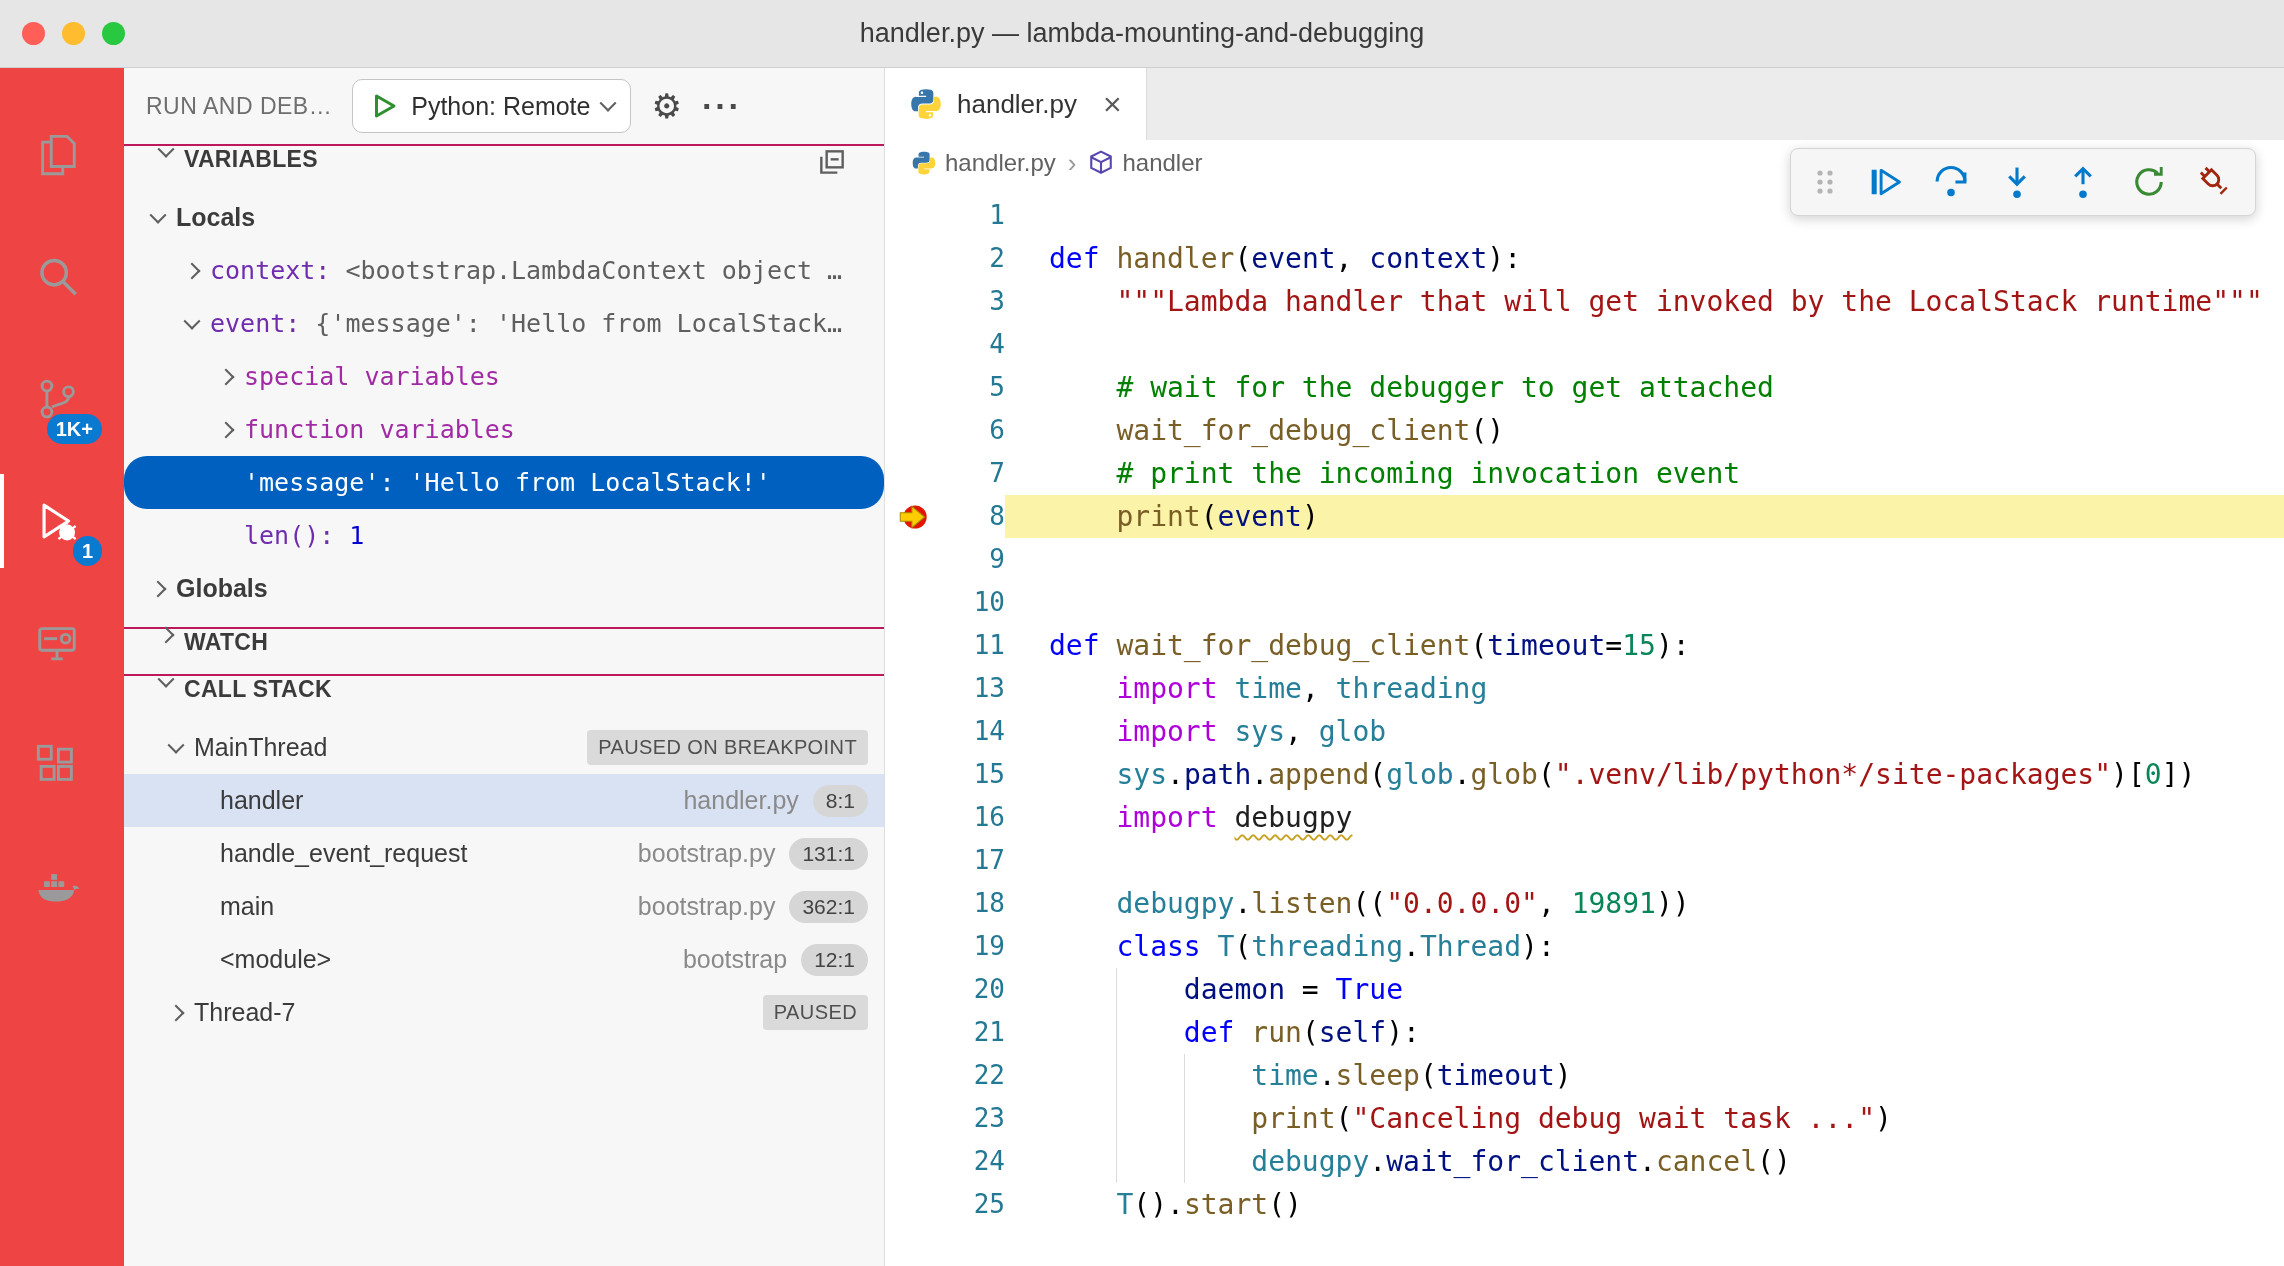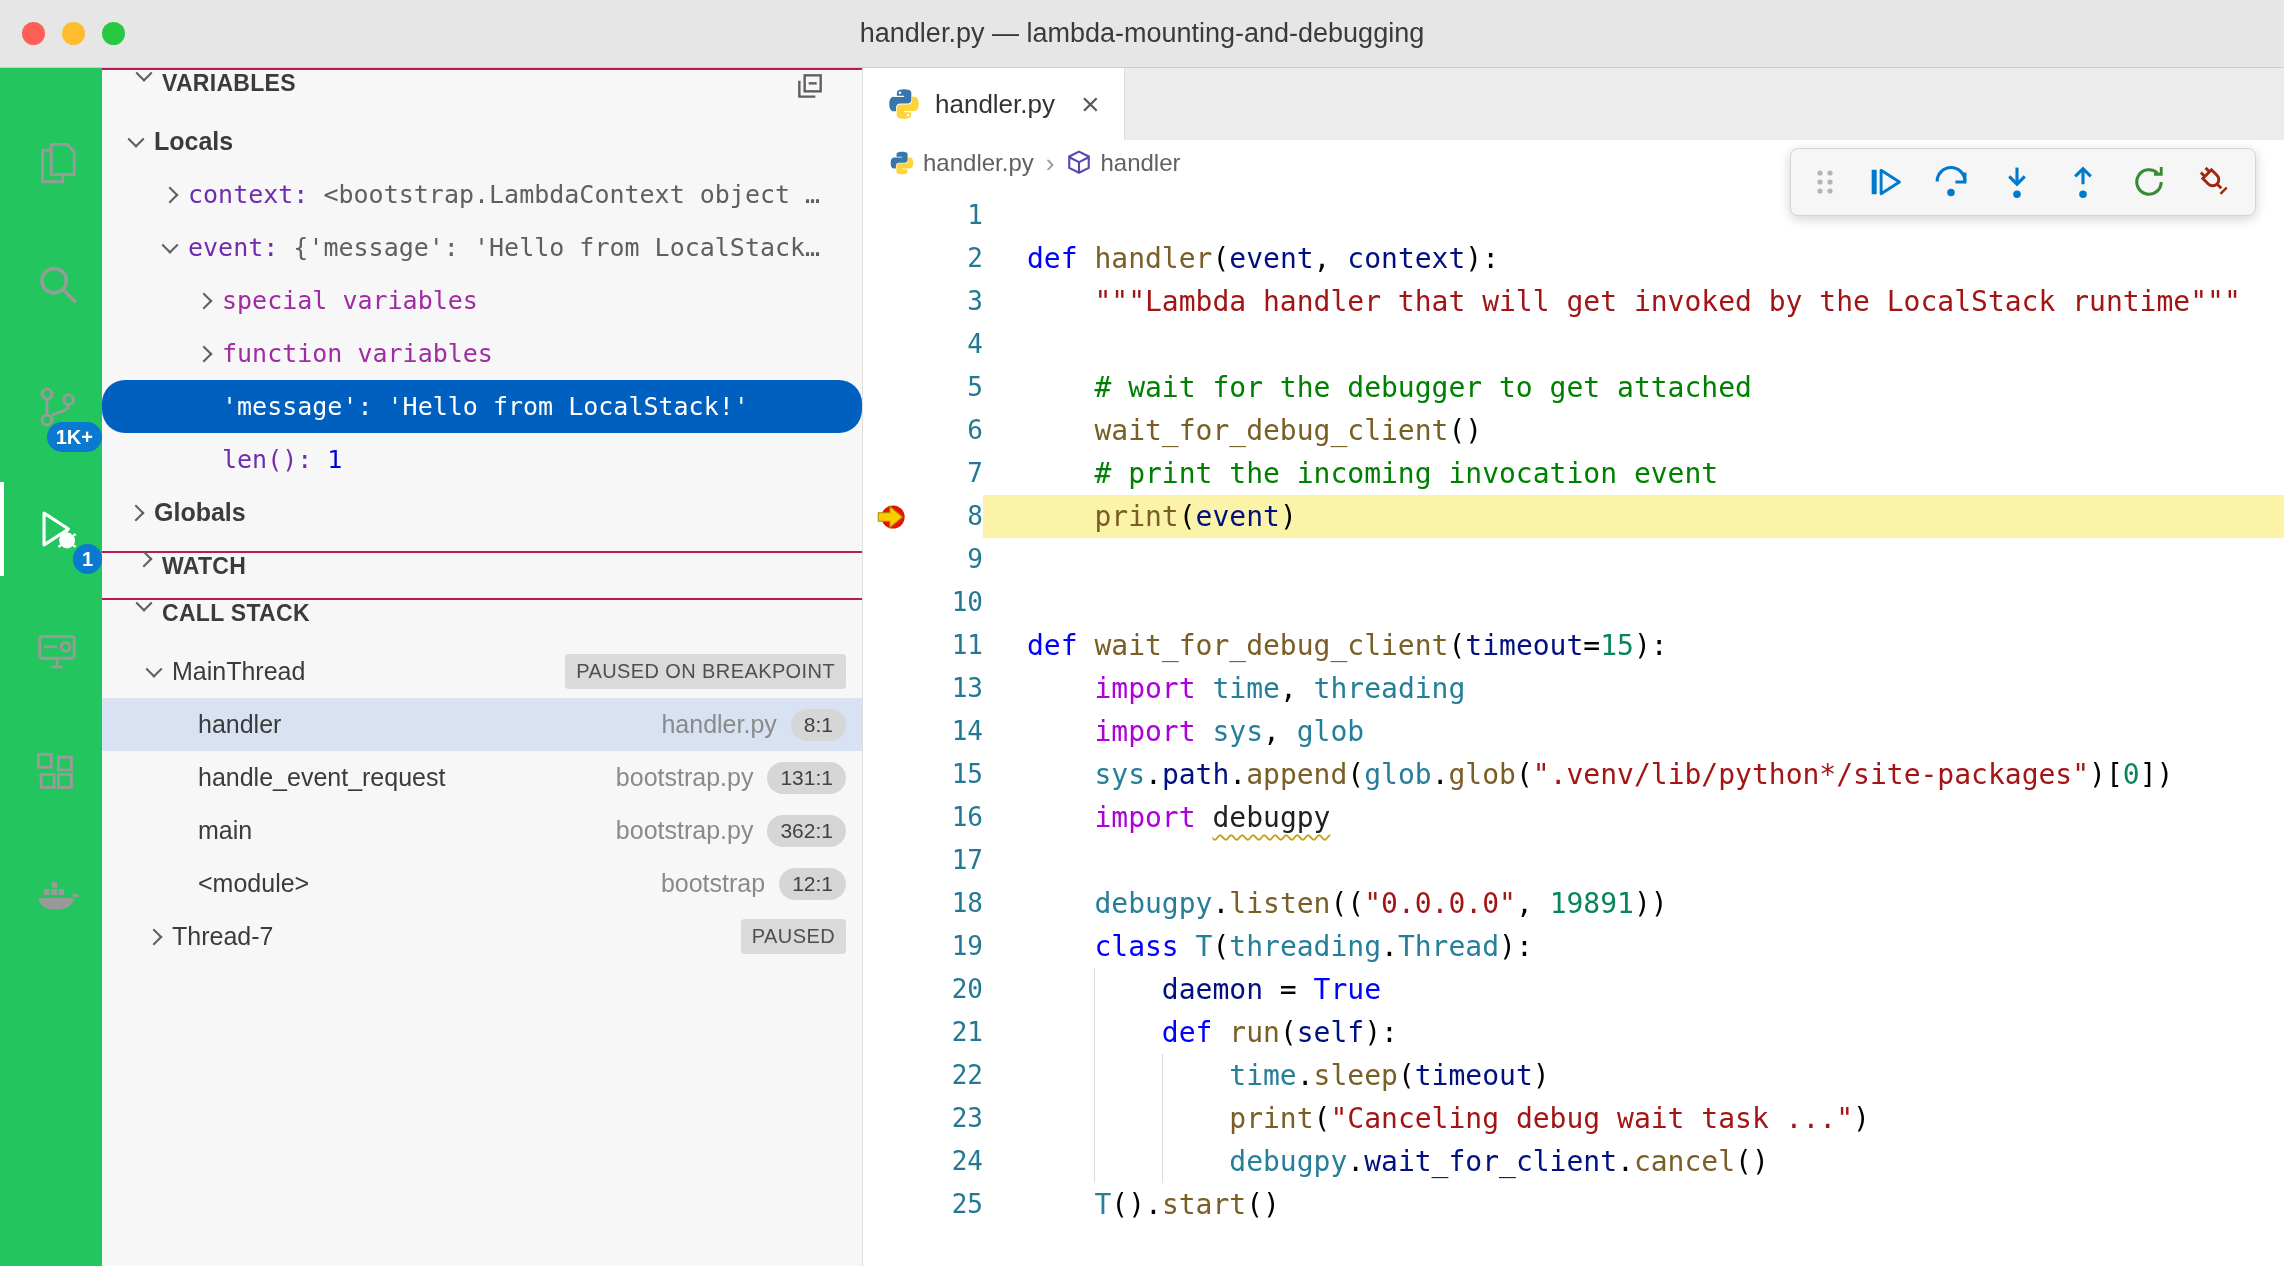--- a/index.html
+++ b/index.html
@@ -11,21 +11,21 @@
   .titlebar { height:68px; flex:none; background:#e6e6e6; border-bottom:1px solid #cfcfcf;
               position:relative; display:flex; align-items:center; justify-content:center; }
   .traffic { position:absolute; left:22px; top:0; height:100%; display:flex; align-items:center; gap:17px; }
   .light { width:23px; height:23px; border-radius:50%; }
   .light.red { background:#ff5f57; } .light.yellow { background:#febc2e; } .light.green { background:#28c840; }
   .title-text { font-size:27px; color:#3a3a3a; }
 
   .main { flex:1; display:flex; min-height:0; }
 
   
-  .activitybar { width:102px; flex:none; background:#22c55e; display:flex; flex-direction:column; padding-top:34px; }
+  .activitybar { width:124px; flex:none; background:#ef4444; display:flex; flex-direction:column; padding-top:26px; }
   .ab-item { width:114px; height:122px; position:relative; display:flex; align-items:center; justify-content:center; color:#9a9a9a; }
   .ab-item.active { color:#ffffff; }
   .ab-item.active::before { content:''; position:absolute; left:0; top:14px; bottom:14px; width:4px; background:#fff; }
   .ab-badge { position:absolute; right:12px; bottom:16px; background:#0a79d0; color:#fff; font-size:20px;
               line-height:1; border-radius:18px; padding:5px 9px; font-weight:bold; }
 
   
   .sidebar { width:761px; flex:none; background:#f7f7f7; border-right:1px solid #dedede;
              display:flex; flex-direction:column; overflow:hidden; color:#3b3b3b; }
   .debug-header { height:76px; flex:none; display:flex; align-items:center; padding:0 22px; gap:20px; }
@@ -164,20 +164,32 @@
             <rect x="17" y="12" width="4" height="4"></rect>
             <rect x="12" y="7" width="4" height="4"></rect>
             <path d="M3 18h25c-.5 3-2.5 8-12.5 8S4 22 3 18z"></path>
             <path d="M28 18c1.5-1.2 3.5-.8 3.5-.8s-.7-1.9-3-2.1c-.6 0-1.1.1-1.6.3z"></path>
           </svg>
       </div>
     </nav>
 
     <aside class="sidebar">
 
+      <div class="debug-header">
+        <span class="dh-title">RUN AND DEB…</span>
+        <div class="config-pill">
+          <svg viewBox="0 0 24 24" width="30" height="30">
+              <path d="M6 4l14 8-14 8z" fill="none" stroke="#2e8f2e" stroke-width="2.4" stroke-linejoin="round"></path>
+            </svg>
+          <span class="config-label">Python: Remote</span>
+          <span class="chev down"></span>
+        </div>
+        <span class="gear">⚙</span>
+        <span class="more">···</span>
+      </div>
 
       <div class="section-header">
         <span class="chev down"></span>
         <span>VARIABLES</span>
         <svg class="right-ico" viewBox="0 0 24 24" width="32" height="32" fill="none" stroke="#5f5f5f" stroke-width="1.8">
             <rect x="8" y="4" width="12" height="12"></rect>
             <path d="M11 10h6"></path>
             <path d="M4 8v12h12"></path>
           </svg>
       </div>

